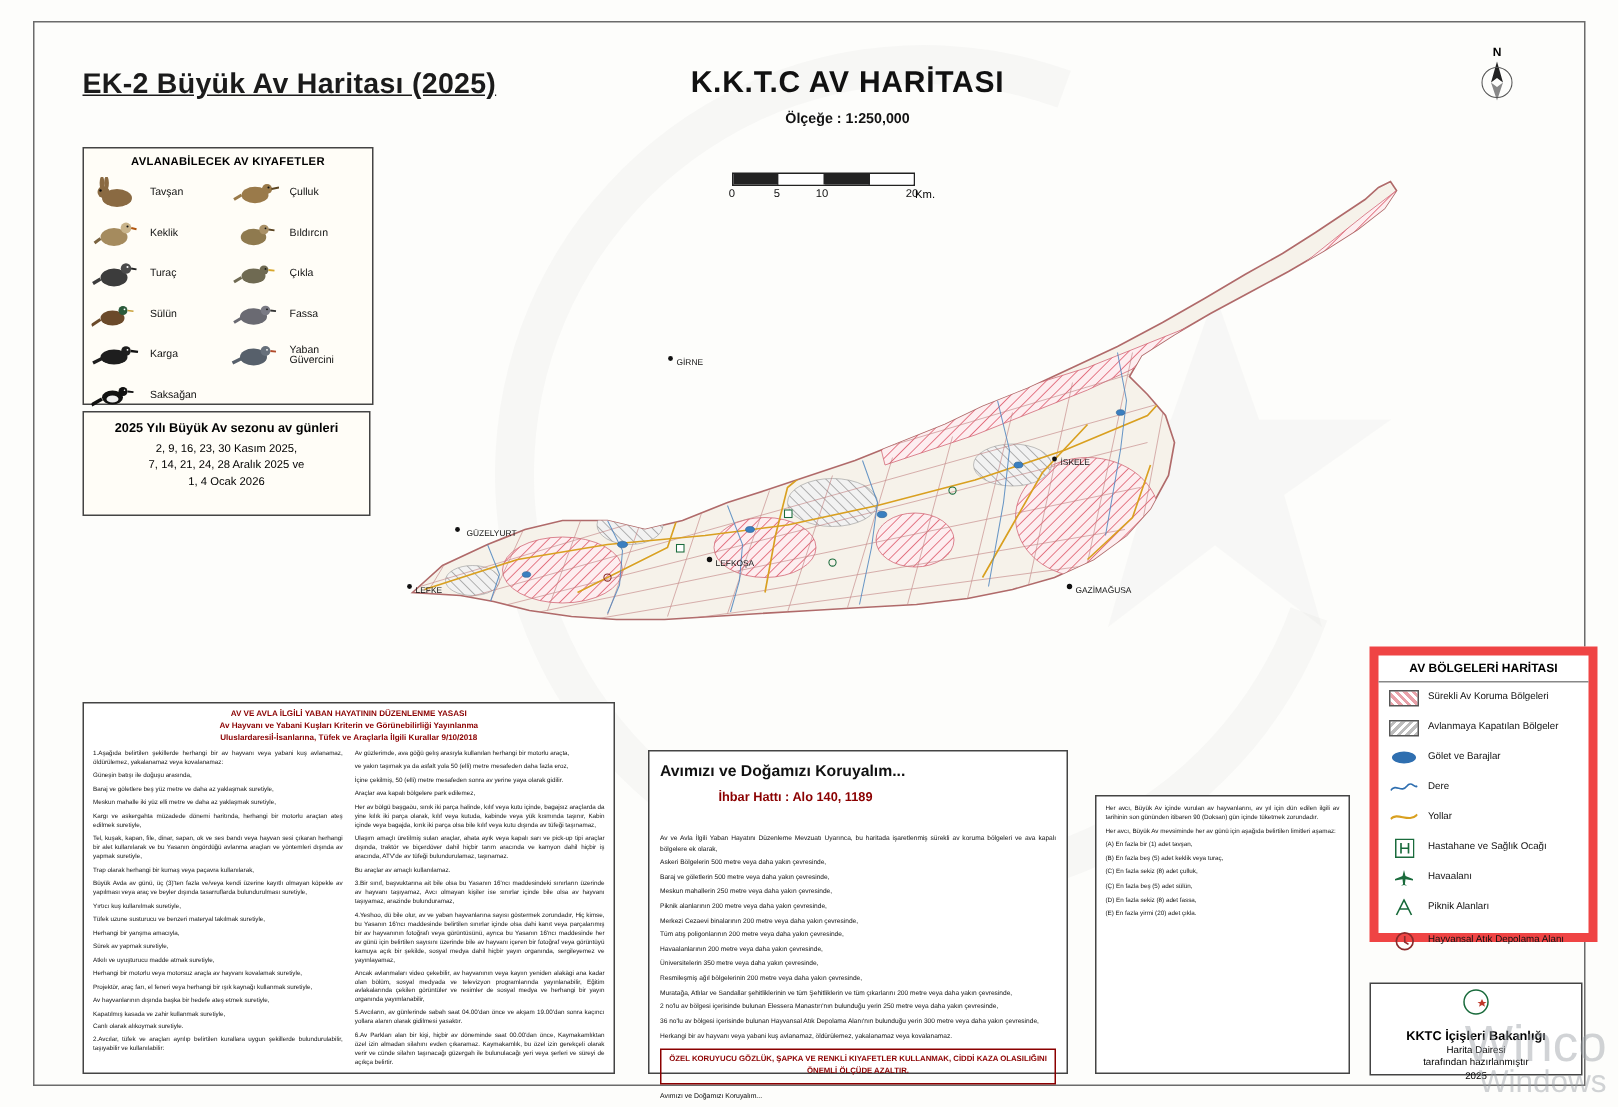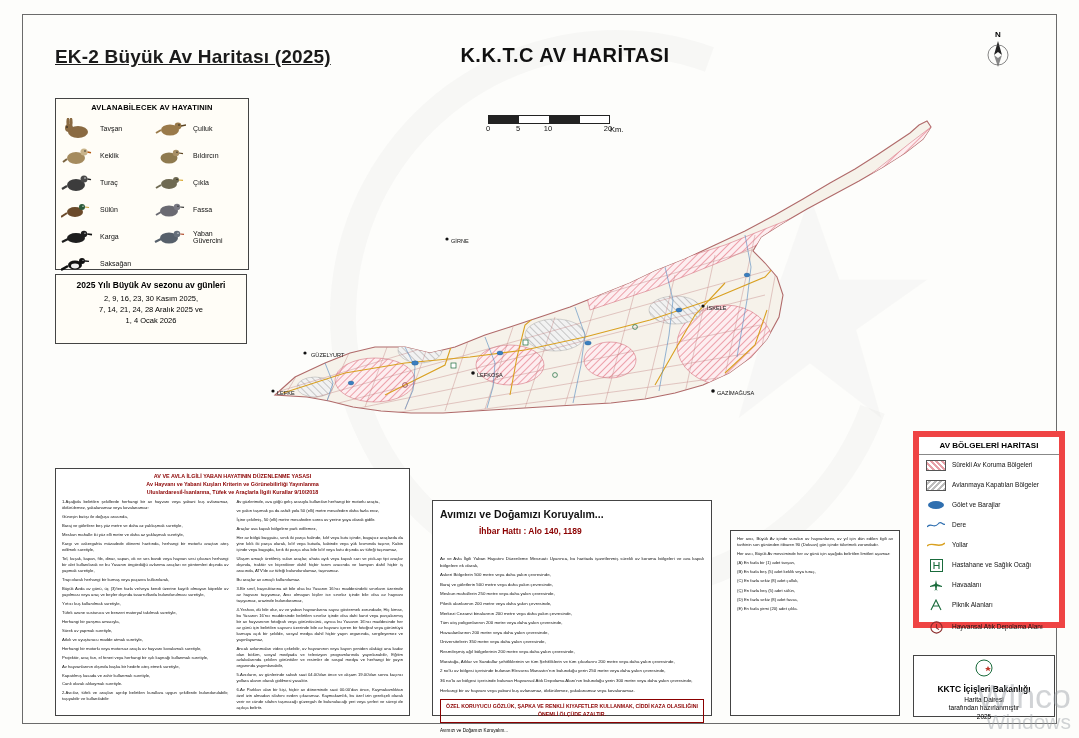--- a/index.html
+++ b/index.html
@@ -103,20 +103,21 @@
   <svg class="wm wm-crescent" viewBox="0 0 100 100">
     <polygon points="50,18 57,38 78,38 61,50 67,71 50,58 33,71 39,50 22,38 43,38" fill="#b9b9b9"></polygon>
   </svg>
 
   <div class="frame"></div>
 
   <div class="ek2">EK-2 Büyük Av Haritası (2025)</div>
 
   <div class="maintitle">
     <div class="t1">K.K.T.C AV HARİTASI</div>
+    <div class="t3">Ölçeğe : 1:250,000</div>
   </div>
 
   <div class="scalewrap">
     <div class="scalebar">
       <div class="sb-b"></div>
         <div class="sb-w"></div>
         <div class="sb-b"></div>
         <div class="sb-w"></div>
     </div>
     <div class="scalenums">
@@ -131,21 +132,21 @@
   <div class="compass">
     <div class="n">N</div>
     <svg width="26" height="30" viewBox="0 0 26 30">
       <polygon points="13,2 17,16 13,13 9,16" fill="#222"></polygon>
       <polygon points="13,28 9,16 13,19 17,16" fill="#888"></polygon>
       <circle cx="13" cy="16" r="10" fill="none" stroke="#555" stroke-width=".7"></circle>
     </svg>
   </div>
 
   <div class="animbox">
-    <div class="hdr">AVLANABİLECEK AV HAYATININ</div>
+    <div class="hdr">AVLANABİLECEK AV KIYAFETLER</div>
     <div class="animgrid">
 
       <div class="animcell">
         <span class="thumb">
           <svg width="32" height="22" viewBox="0 0 32 22">
               <ellipse cx="17" cy="14" rx="10" ry="6" fill="#8a6a42"></ellipse>
               <circle cx="8" cy="10" r="4" fill="#8a6a42"></circle>
               <ellipse cx="7" cy="4" rx="1.6" ry="4.5" fill="#8a6a42"></ellipse>
               <ellipse cx="10" cy="4" rx="1.6" ry="4.5" fill="#8a6a42"></ellipse>
               <circle cx="6" cy="9" r=".8" fill="#111"></circle>

